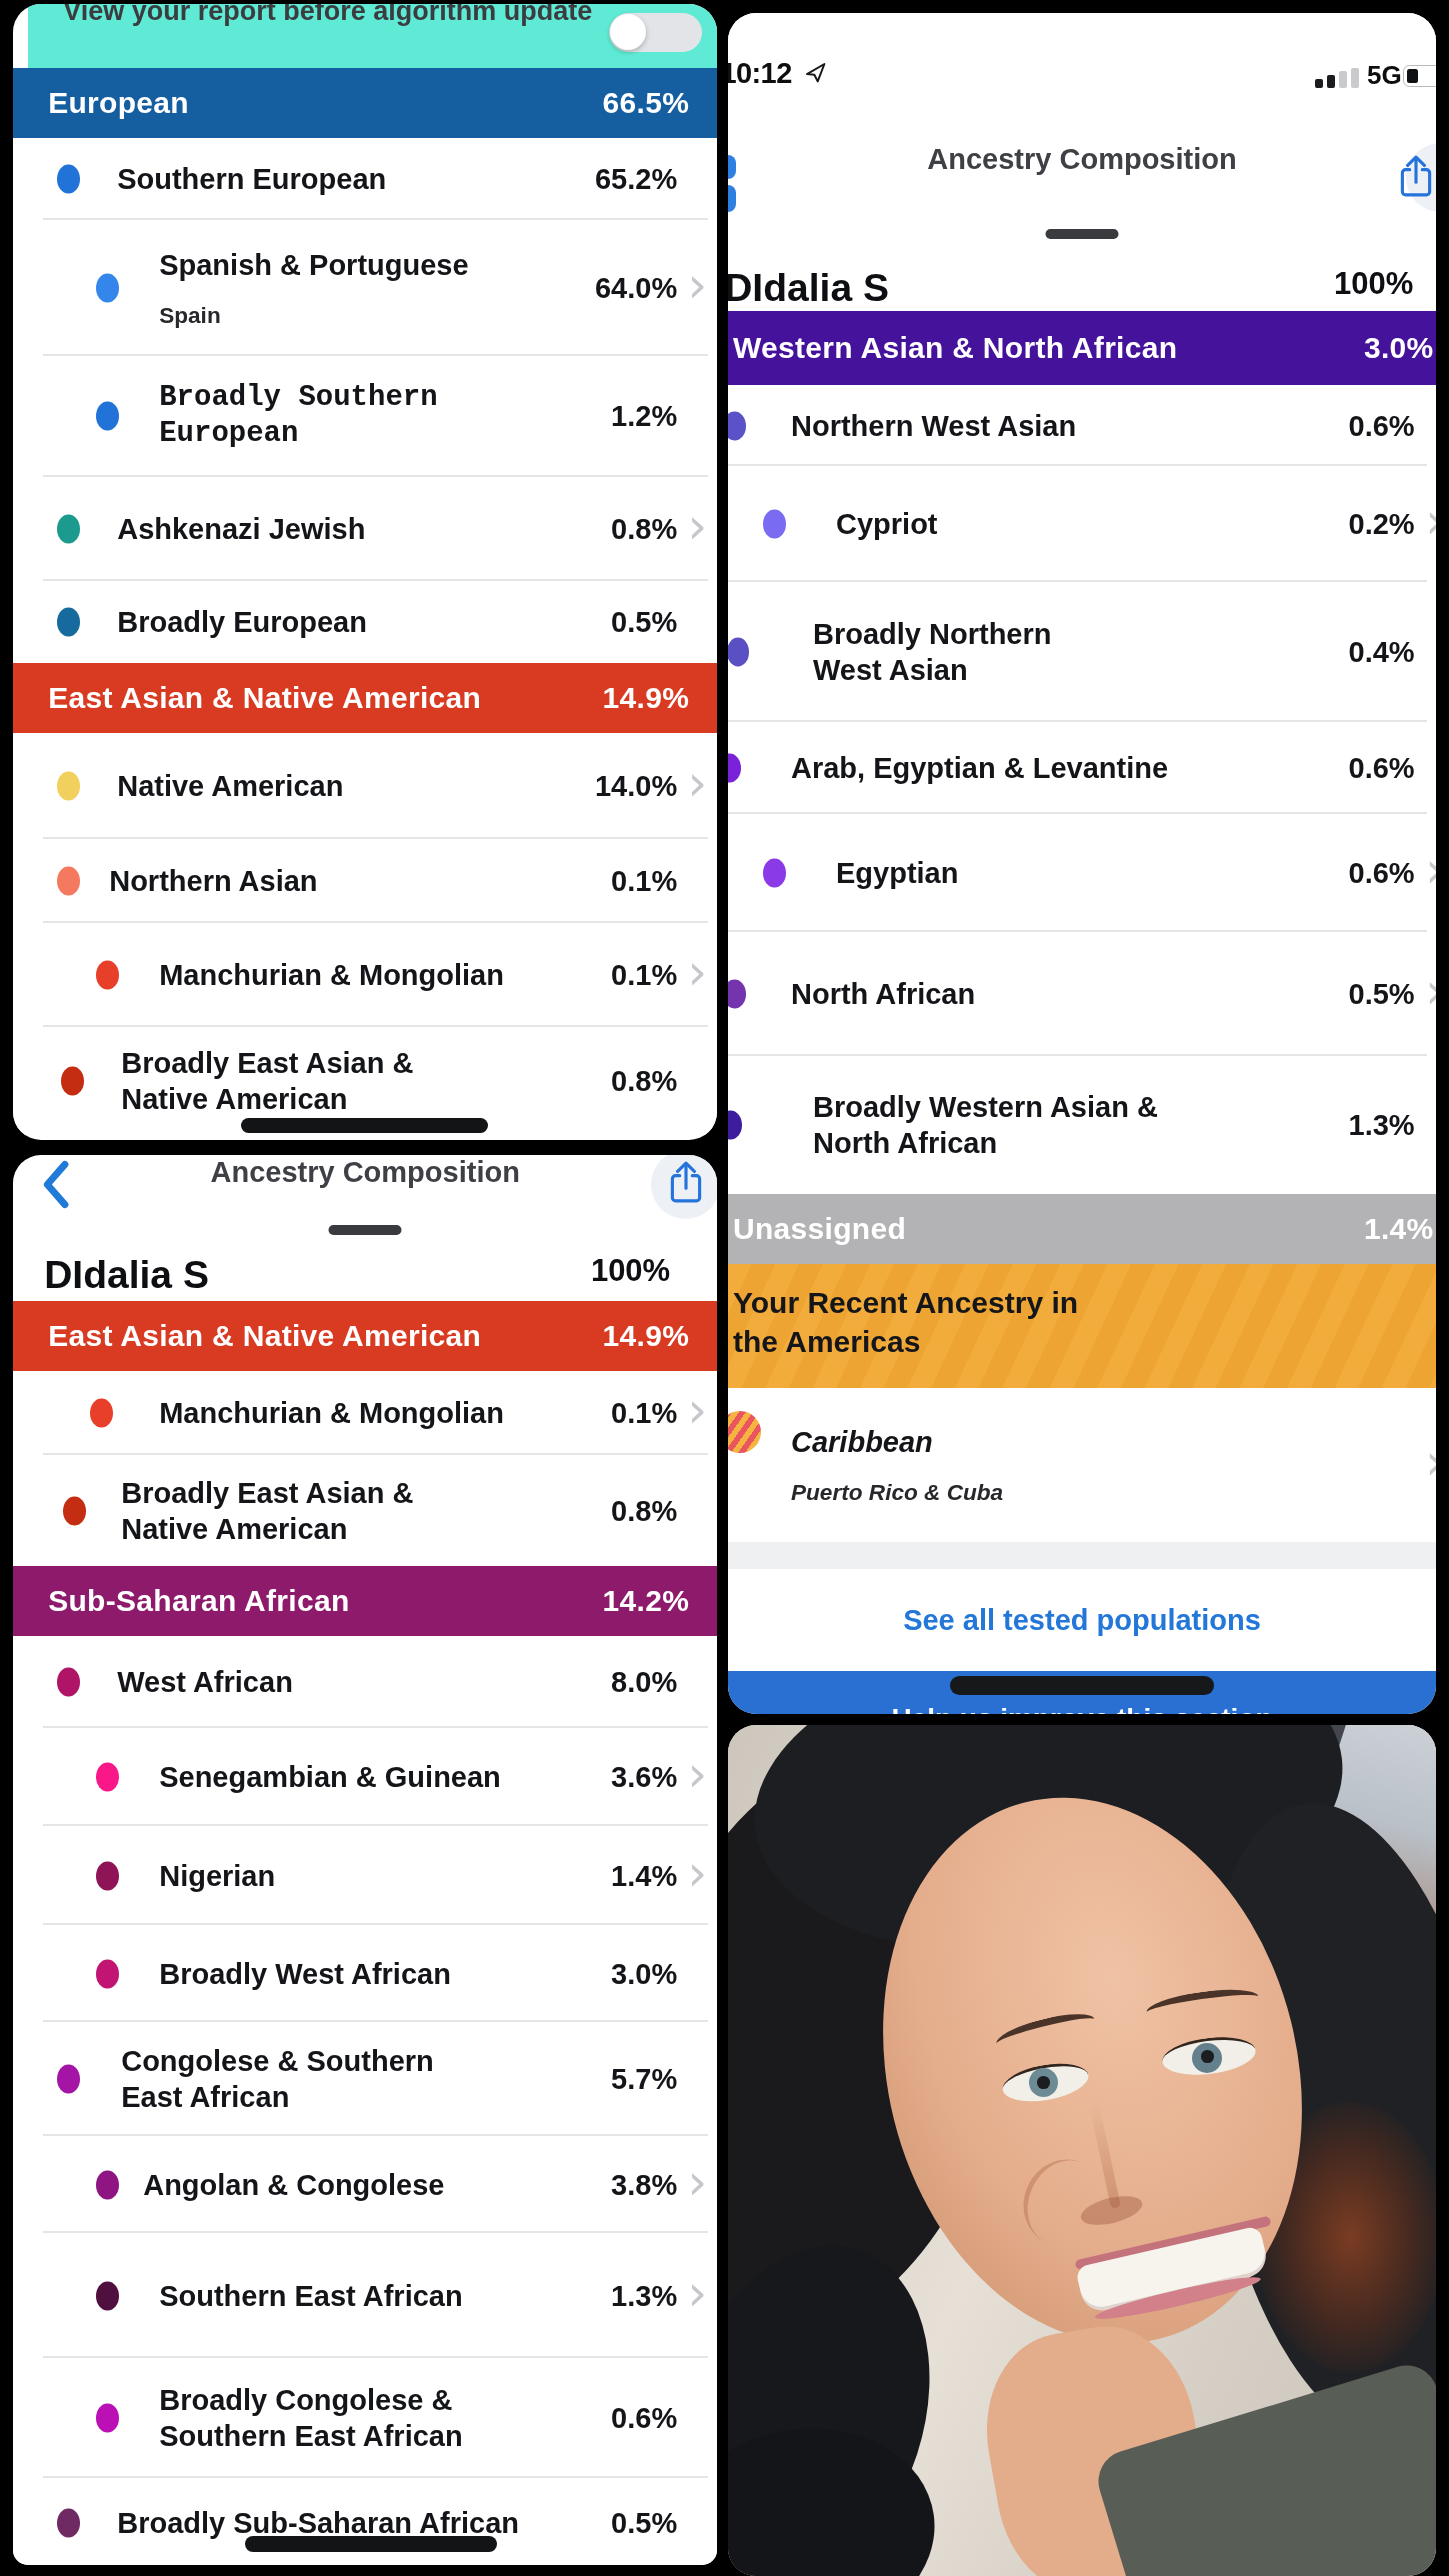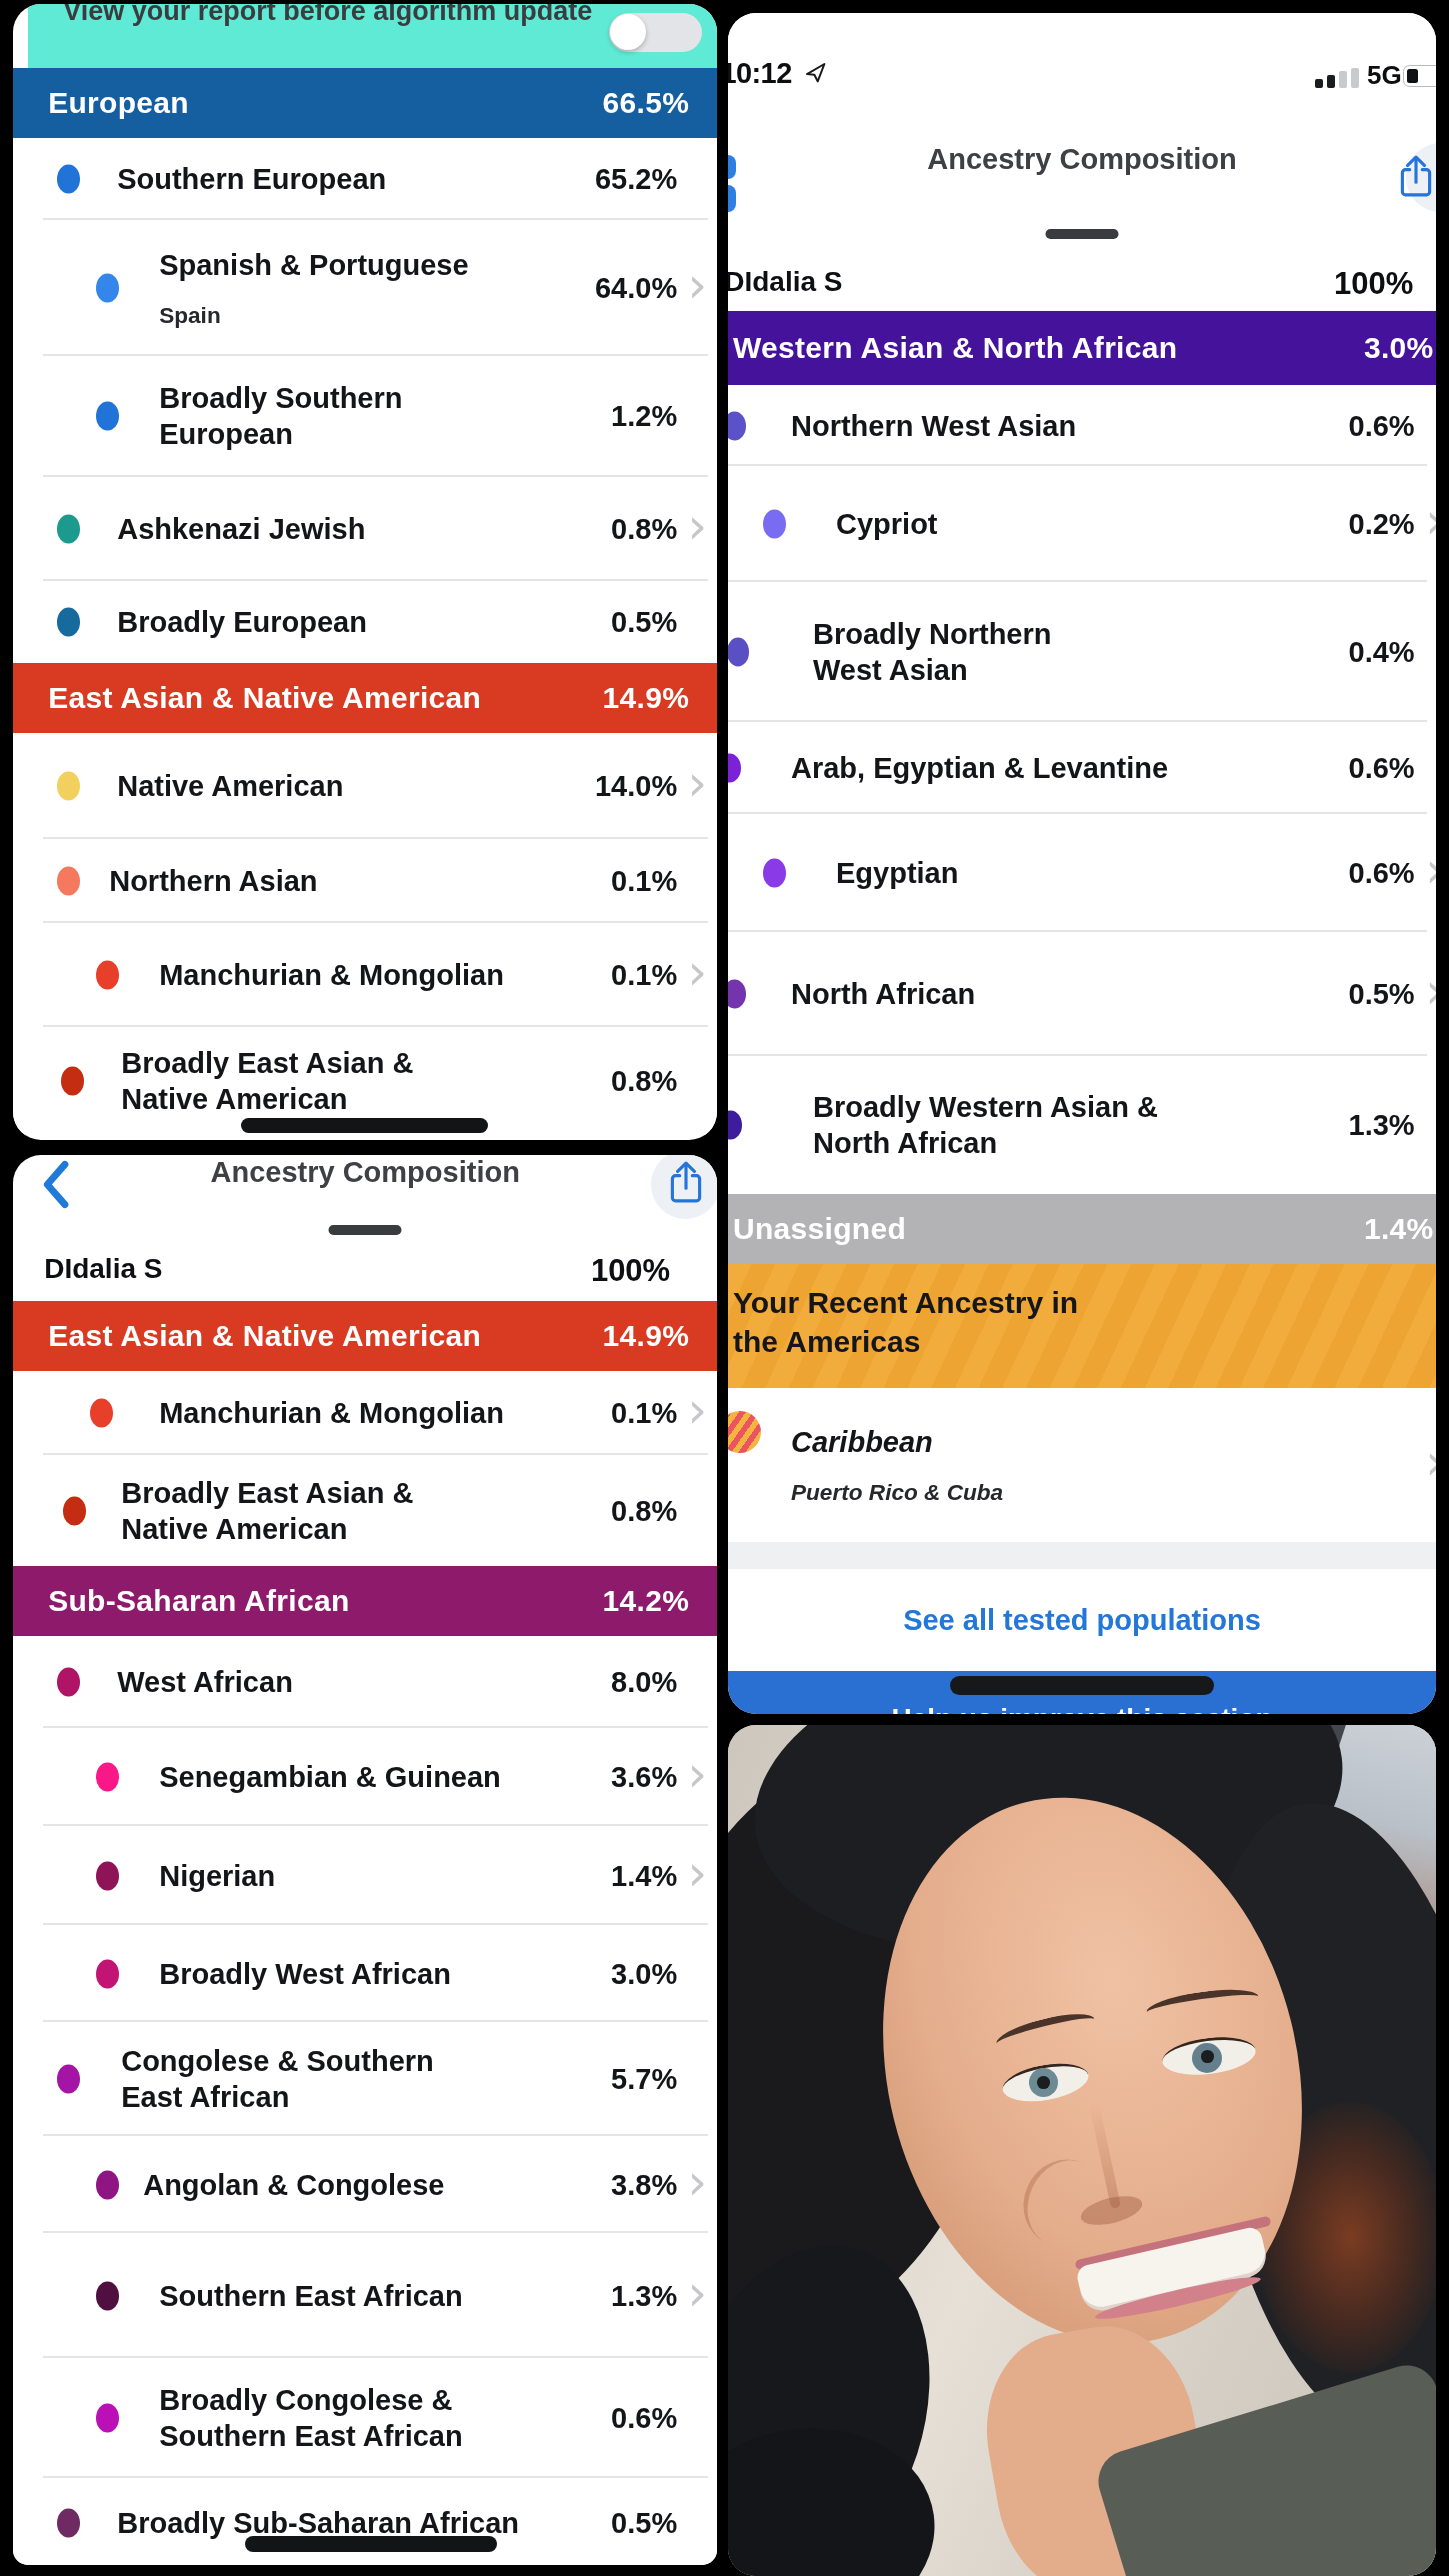--- a/index.html
+++ b/index.html
@@ -51,21 +51,21 @@
   .toggle-row { position:absolute; left:0; top:0; right:0; height:64px; background:#5eead4;margin-left:15px; }
   .toggle-label { position:absolute; left:35px; top:-7.5px; font-size:27px; font-weight:700; color:#3a3c40; }
   .toggle { position:absolute; right:15.7px; top:8.8px; width:93px; height:39px; border-radius:19.5px; background:#e3e4e7; }
   .toggle .knob { position:absolute; left:1.3px; top:1.3px; width:36px; height:36px; border-radius:50%; background:#fff; box-shadow:0 1.9px 5px rgba(0,0,0,.25); }
 
   
   .navtitle { position:absolute; left:0; right:0; text-align:center; font-size:29px; font-weight:800; color:#3e4045; }
   .handle { position:absolute; left:50%; transform:translateX(-50%); width:73px; height:10px; border-radius:5px; background:#3a3b3e; }
   .share-circle { position:absolute; width:69px; height:69px; border-radius:50%; background:#edf0f5; }
   .share-glyph { position:absolute; }
-  .person-name { position:absolute; font-size:28px; font-weight:800; color:#0e0f12; }
+  .person-name { position:absolute; font-size:39px; font-weight:800; color:#0e0f12; }
   .person-total { position:absolute; font-size:31px; font-weight:800; color:#0e0f12; }
   .backchev { position:absolute; }
 
   
   .statusbar { position:absolute; left:0; top:0; right:0; height:101px; background:#fff; }
   .sb-time { position:absolute; left:-7.5px; top:44px; font-size:29px; font-weight:800; color:#0d0e10; letter-spacing:-0.6px; }
   .sb-loc { position:absolute; left:77px; top:49px; }
   .sb-bars { position:absolute; left:587px; top:53px; width:50px; height:21.4px; display:flex; align-items:flex-end; }
   .sb-bars i { display:block; width:8.2px; margin-right:3.8px; border-radius:1.9px; }
   .sb-net { position:absolute; left:639px; top:47px; font-size:26px; font-weight:700; color:#0d0e10; }
@@ -106,21 +106,21 @@
         <div class="lblw" style="left: 146px;">
           <div class="l1">Spanish &amp; Portuguese</div>
           <div class="sub">Spain</div>
         </div>
         <span class="pct">64.0%</span>
         <span class="chev">›</span>
         <i class="divider"></i>
       </div>
       <div class="item" style="height: 121px;">
         <span class="dot" style="left: 83px; background: rgb(34, 115, 216);"></span>
-        <div class="lblw" style="left: 146px;">
+        <div class="lblw" style="left: 146px; font-family: Liberation Mono, monospace;">
           <div class="l1">Broadly Southern
 European</div>
         </div>
         <span class="pct">1.2%</span>
         <i class="divider"></i>
       </div>
       <div class="item" style="height: 104px;">
         <span class="dot" style="left: 44px; background: rgb(29, 154, 142);"></span>
         <div class="lblw" style="left: 104px;">
           <div class="l1">Ashkenazi Jewish</div>

